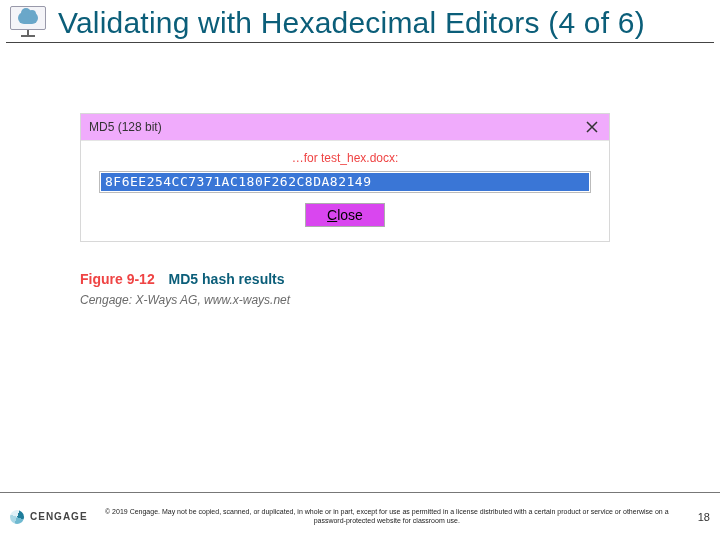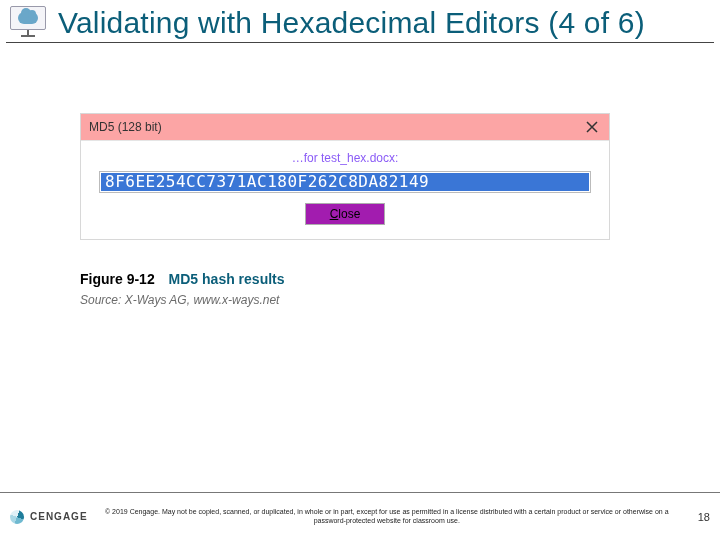--- a/index.html
+++ b/index.html
@@ -16,33 +16,33 @@
     .proj-icon .stand { width: 2px; height: 5px; background:#666; }
     .proj-icon .base { width: 14px; height: 2px; background:#666; }
     .slide-title { font-size: 30px; font-weight: 400; color: #0b5e79; letter-spacing: 0.2px; }
     .title-underline { height:1px; background:#444; margin: 2px 6px 0 6px; }
 
     
     .body-area { position: relative; width: 100%; height: 420px; }
 
     
     .dlg { position:absolute; left: 80px; top: 70px; width: 530px; border: 1px solid #d8d8d8; background: #fff; font-size: 12px; color:#333; }
-    .dlg-titlebar { display:flex; align-items:center; justify-content:space-between; background:#fca5a5; border-bottom:1px solid #e5e5e5; padding:4px 8px; }
+    .dlg-titlebar { display:flex; align-items:center; justify-content:space-between; background:#f0abfc; border-bottom:1px solid #e5e5e5; padding:4px 8px; }
     .dlg-title { color:#333; font-size:12px; }
     .dlg-close { width:18px; height:18px; display:flex; align-items:center; justify-content:center; color:#333; font-size:14px; cursor:pointer; }
     .dlg-body { padding: 10px 18px 14px 18px; text-align:center; }
-    .dlg-for { font-size:12px; color:#8b5cf6; margin-bottom:6px; }
+    .dlg-for { font-size:12px; color:#ef4444; margin-bottom:6px; }
     .dlg-hash-wrap { border:1px solid #bbb; padding:1px; background:#fff; margin-bottom:10px; }
-    .dlg-hash { height:18px; line-height:18px; text-align:left; padding:0 4px; background:#3a76d6; color:#fff; font-family: Consolas, monospace; font-size:16px; letter-spacing:0.5px; }
-    .dlg-btn { display:inline-block; min-width:80px; padding:3px 18px; border:1px solid #adadad; background:#a21caf; font-size:12px; cursor:pointer; }
+    .dlg-hash { height:18px; line-height:18px; text-align:left; padding:0 4px; background:#3a76d6; color:#fff; font-family: Consolas, monospace; font-size:13px; letter-spacing:0.5px; }
+    .dlg-btn { display:inline-block; min-width:80px; padding:3px 18px; border:1px solid #adadad; background:#d946ef; font-size:14px; cursor:pointer; }
     .dlg-btn .u { text-decoration: underline; }
 
     
     .fig-caption { position:absolute; left:80px; top: 228px; font-size:14px; }
-    .fig-num { font-weight:700; color:#000000; margin-right:10px; }
+    .fig-num { font-weight:700; color:#ef4444; margin-right:10px; }
     .fig-title { color:#0b5e79; font-weight:700; }
     .fig-source { position:absolute; left:80px; top: 250px; font-size:12px; color:#6b6b6b; font-style: italic; }
     .fig-source .site { font-style: italic; margin-top: 42px; }
 
     
     .footer { position:absolute; left:0; right:0; bottom:0; height:48px; border-top:1px solid #777; display:flex; align-items:center; padding:0 10px; gap:0; }
     .footer .logo { display:flex; align-items:center; gap:6px; }
     .footer .logo .mark { width:14px; height:14px; position:relative; }
     .footer .logo .mark::before { content:""; position:absolute; inset:0; border-radius:50%; background: conic-gradient(#1f7d9b 0 90deg, #6fb9d0 90deg 180deg, #a8d7e6 180deg 270deg, #dff0f7 270deg 360deg); transform: rotate(20deg); }
     .footer .logo .txt { font-size:10px; letter-spacing:1px; color:#444; font-weight:600; }
@@ -84,21 +84,21 @@
         </div>
         <button class="dlg-btn"><span class="u">C</span><span>lose</span></button>
       </div>
     </div>
 
     <div class="fig-caption">
       <span class="fig-num">Figure 9-12</span>
       <span class="fig-title">MD5 hash results</span>
     </div>
     <div class="fig-source">
-      <span>Source: X-Ways AG, </span><span class="site">www.x-ways.net</span>
+      <span>Cengage: X-Ways AG, </span><span class="site">www.x-ways.net</span>
     </div>
 
   </div>
 
   <div class="footer">
     <div class="logo">
       <div class="mark"></div>
       <span class="txt">CENGAGE</span>
     </div>
     <div class="copyright">© 2019 Cengage. May not be copied, scanned, or duplicated, in whole or in part, except for use as permitted in a license distributed with a certain product or service or otherwise on a password-protected website for classroom use.</div>

